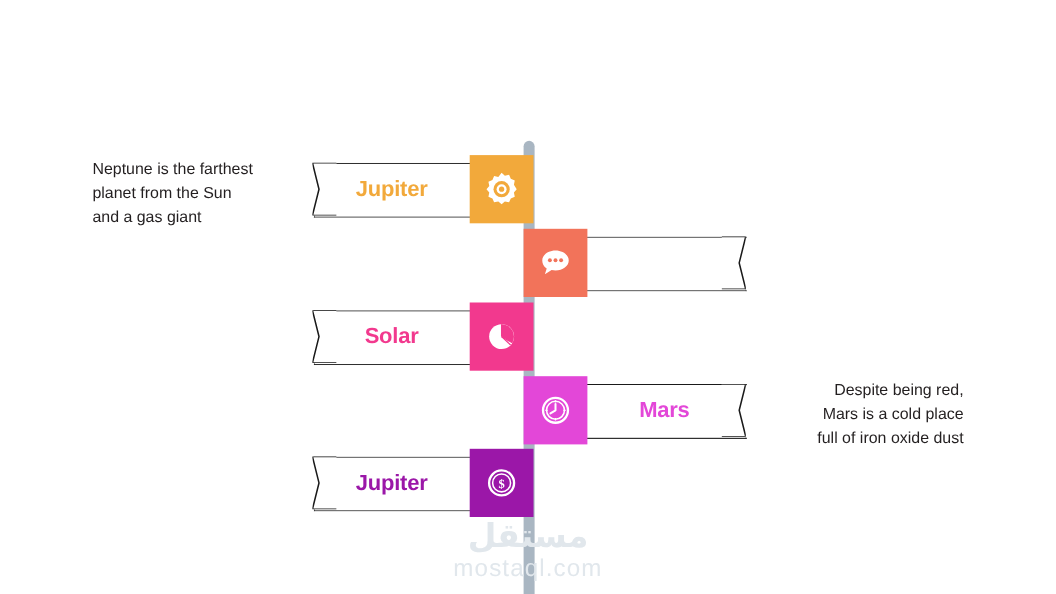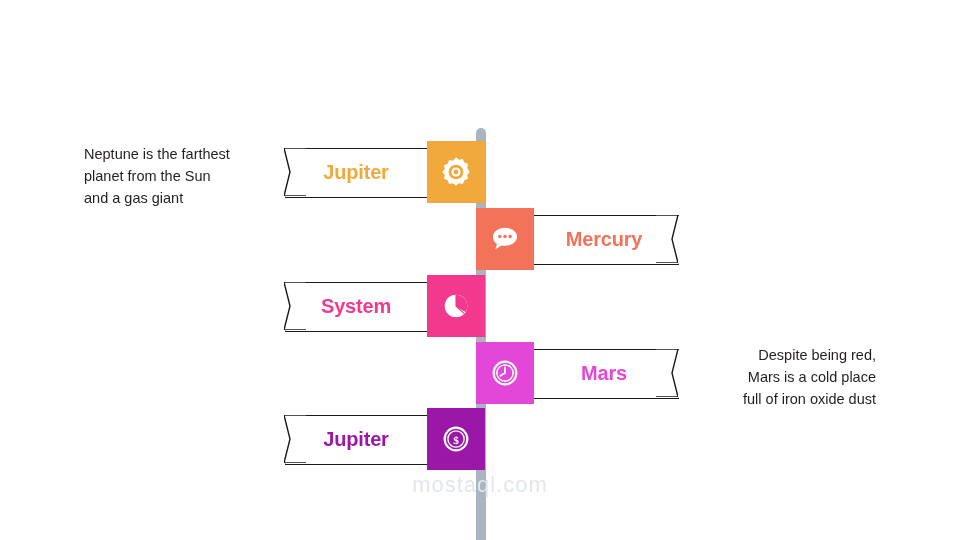--- a/index.html
+++ b/index.html
@@ -134,38 +134,37 @@
       </svg>
     </div>
   </div>
 
   <div class="row right" style="top:208px">
     <div class="ribbon"></div>
     <svg class="notch" viewBox="0 0 22 48">
       <polygon points="0,0 22,0 16,24 22,48 0,48" fill="#ffffff" stroke="none"></polygon>
       <polyline points="0,0 22,0 16,24 22,48 0,48" fill="none" stroke="#1a1a1a" stroke-width="1.4"></polyline>
     </svg>
-    <div class="ribbon-label" style="color:#F2735A">Mercury</div>
     <div class="iconbox" style="background:#F2735A">
       <svg width="34" height="34" viewBox="0 0 48 48">
         <path fill="#ffffff" d="M24 8c9.4 0 17 5.7 17 12.8S33.4 33.6 24 33.6c-1.7 0-3.4-.2-5-.6l-8.6 5.5 2.3-7.4C8.9 28.7 7 25 7 20.8 7 13.7 14.6 8 24 8z"></path>
         <circle cx="16.8" cy="20.6" r="2.5" fill="#F2735A"></circle>
         <circle cx="24" cy="20.6" r="2.5" fill="#F2735A"></circle>
         <circle cx="31.2" cy="20.6" r="2.5" fill="#F2735A"></circle>
       </svg>
     </div>
   </div>
 
   <div class="row left" style="top:275px">
     <div class="ribbon"></div>
     <svg class="notch" viewBox="0 0 22 48">
       <polygon points="0,0 22,0 22,48 0,48 6,24" fill="#ffffff" stroke="none"></polygon>
       <polyline points="22,0 0,0 6,24 0,48 22,48" fill="none" stroke="#1a1a1a" stroke-width="1.4"></polyline>
     </svg>
-    <div class="ribbon-label" style="color:#F2398E">System</div>
+    <div class="ribbon-label" style="color:#F2398E">Solar</div>
     <div class="iconbox" style="background:#F2398E">
       <svg width="34" height="34" viewBox="0 0 48 48">
         <circle cx="24" cy="24" r="16" fill="#ffffff"></circle>
         <path d="M24 24 L24 8 A16 16 0 0 1 37.8 31.9 Z" fill="#F2398E"></path>
         <path d="M24 24 L37.8 31.9 A16 16 0 0 1 34.6 35.8 Z" fill="#ffffff"></path>
         <path d="M24 24 L24 8" stroke="#F2398E" stroke-width="1.6"></path>
         <path d="M24 24 L37.8 31.9" stroke="#F2398E" stroke-width="1.6"></path>
         <path d="M24 24 L35.6 34.8" stroke="#F2398E" stroke-width="1.6"></path>
       </svg>
     </div>
@@ -206,16 +205,17 @@
     <div class="iconbox" style="background:#9B17A8">
       <svg width="34" height="34" viewBox="0 0 48 48">
         <circle cx="24" cy="24" r="16" fill="none" stroke="#ffffff" stroke-width="3"></circle>
         <circle cx="24" cy="24" r="11.5" fill="none" stroke="#ffffff" stroke-width="2"></circle>
         <text x="24" y="30.5" font-family="Liberation Serif, serif" font-size="16" font-weight="bold" fill="#ffffff" text-anchor="middle">$</text>
       </svg>
     </div>
   </div>
 
   <div class="watermark">
+    <div class="wm-ar">مستقل</div>
     <div class="wm-en">mostaql.com</div>
   </div>
 
 </div>
 
 </body></html>

